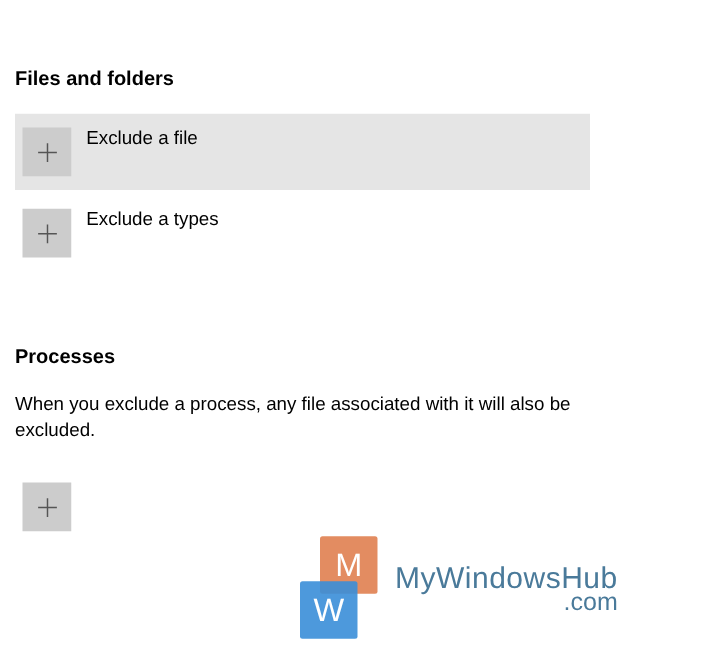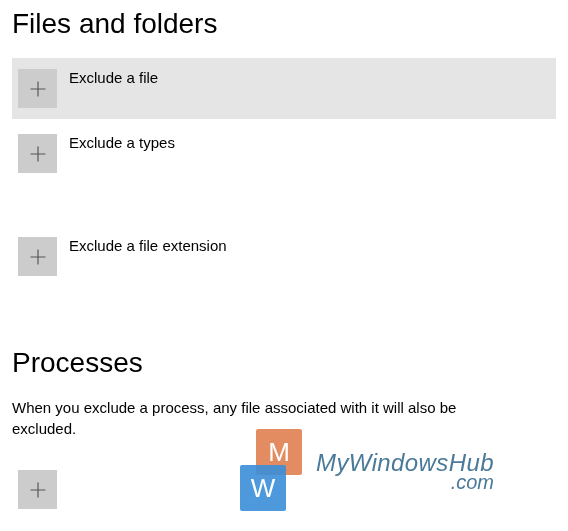--- a/index.html
+++ b/index.html
@@ -11,38 +11,39 @@
       font-family: "Segoe UI", -apple-system, sans-serif;
       background: #ffffff;
       width: 568px;
       height: 531px;
       padding: 8px 12px;
       color: #000;
       position: relative;
       overflow: hidden;
     }
     .section-heading {
-      font-size: 28px;
-      font-weight: 400;
+      font-size: 16px;
+      font-weight: 700;
       color: #000;
       margin-bottom: 18px;
+      margin-top: 47px;
     }
     .section {
       margin-bottom: 38px;
     }
     .section:last-child {
       margin-bottom: 0;
     }
     .item-row {
       display: flex;
       align-items: center;
       padding: 11px 6px;
       margin-bottom: 4px;
       cursor: pointer;
-      width: 544px;
+      width: 460px;
     }
     .item-row.hover {
       background: #e5e5e5;
     }
     .plus-button {
       width: 39px;
       height: 39px;
       background: #cccccc;
       display: flex;
       align-items: center;
@@ -113,21 +114,20 @@
     }
     .wm-tile-w {
       top: 36px;
       left: 0;
       background: #3a8fd9;
     }
     .wm-text {
       display: flex;
       flex-direction: column;
       margin-left: 6px;
-      font-style: italic;
     }
     .wm-main {
       font-size: 24px;
       color: #4a7a9a;
       letter-spacing: 0.4px;
       text-shadow: 1px 1px 2px rgba(255,255,255,0.8);
     }
     .wm-com {
       font-size: 20px;
       color: #4a7a9a;
@@ -160,30 +160,20 @@
         </svg>
     </div>
     <div class="item-content">
       <span class="item-label">Exclude a types</span>
     </div>
   </div>
 </div>
 
 <div class="section section-filetypes">
 
-  <div class="item-row">
-    <div class="plus-button">
-      <svg class="plus-svg" viewBox="0 0 24 24">
-          <path d="M12 3v18M3 12h18" stroke="#555" stroke-width="1.4" fill="none"></path>
-        </svg>
-    </div>
-    <div class="item-content">
-      <span class="item-label">Exclude a file extension</span>
-    </div>
-  </div>
 </div>
 
 <div class="section">
   <h2 class="section-heading">Processes</h2>
 
   <p class="description">When you exclude a process, any file associated with it will also be excluded.</p>
 
   <div class="item-row">
     <div class="plus-button">
       <svg class="plus-svg" viewBox="0 0 24 24">

